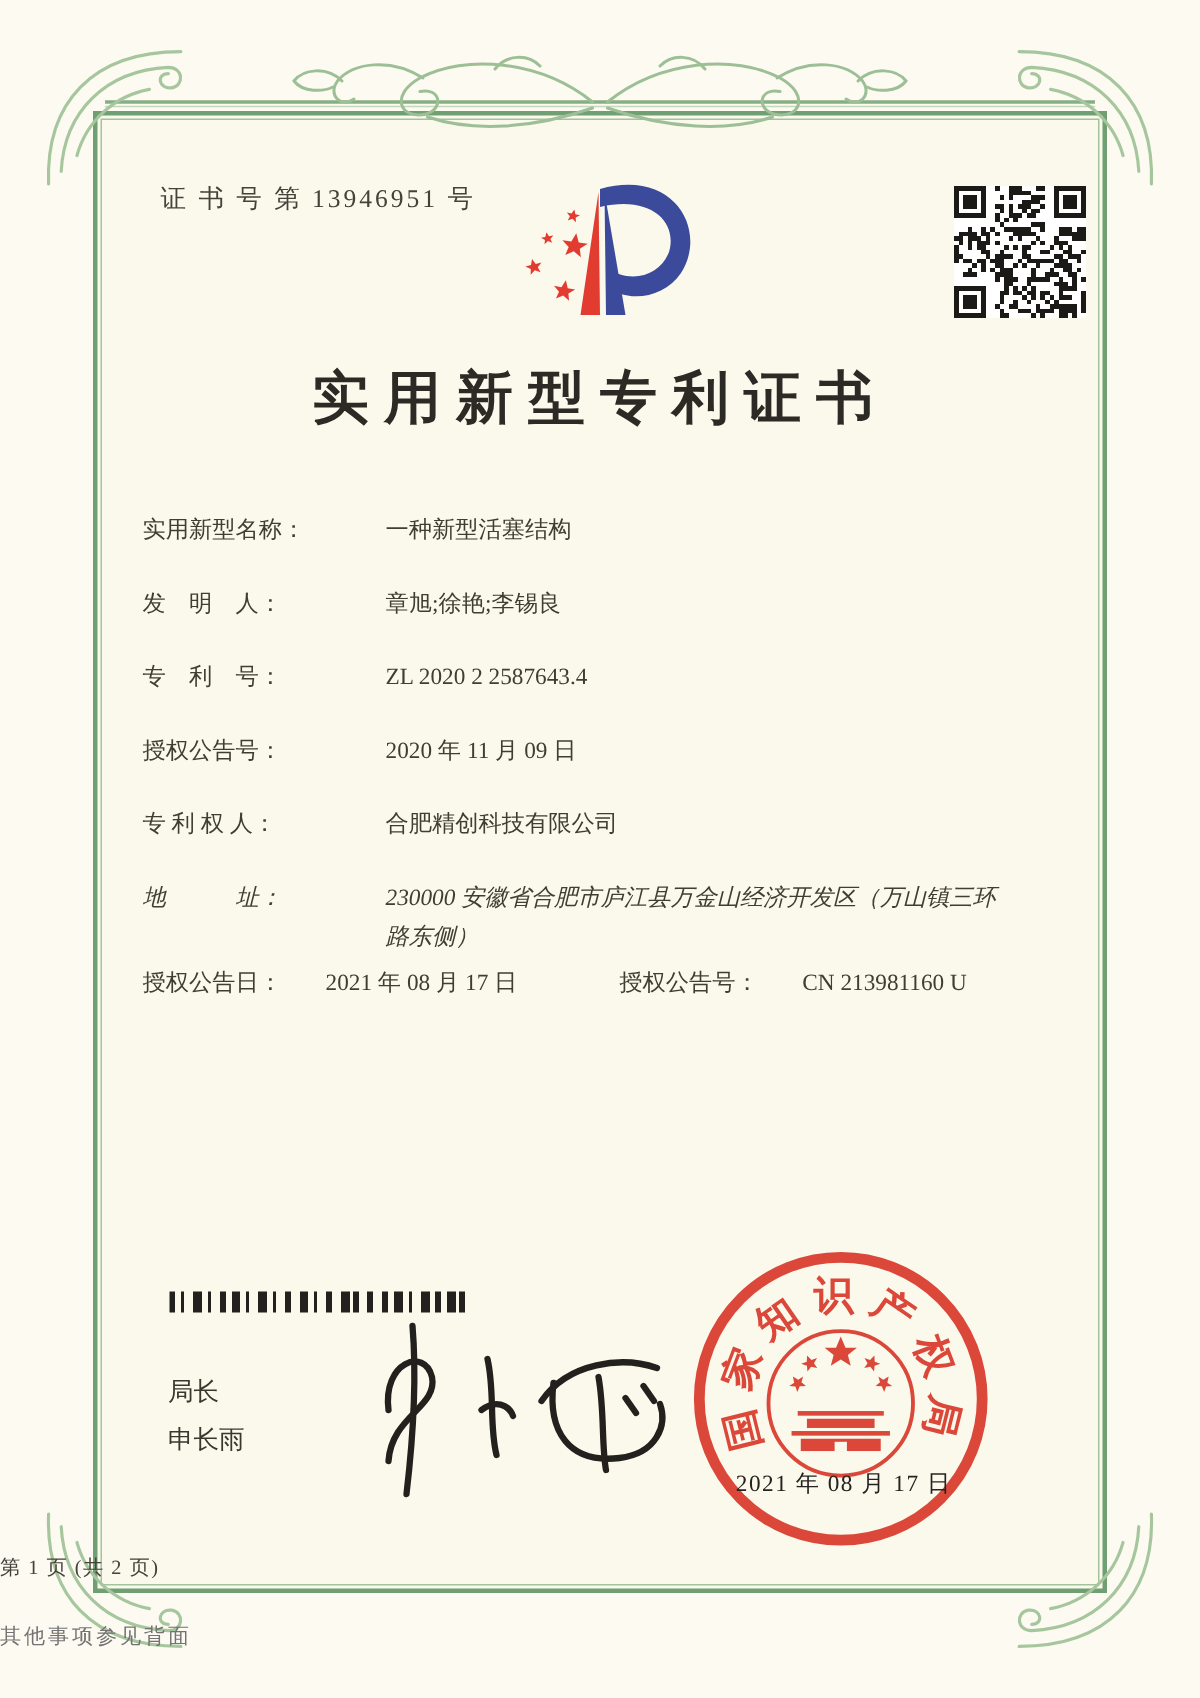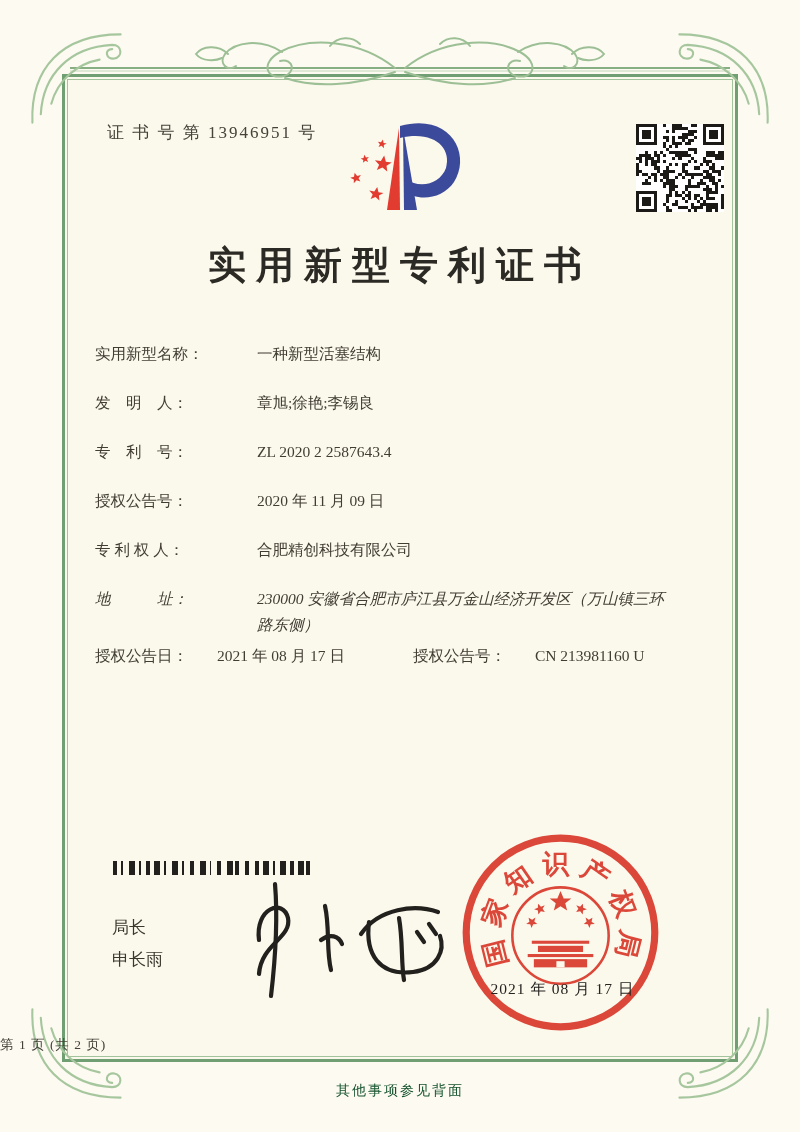--- a/index.html
+++ b/index.html
@@ -50,22 +50,22 @@
   .commissioner-title { position:absolute; left:112px; top:916px; font-size:17px; color:#3a372f;
         font-family:Liberation Mono, monospace; }
   .commissioner-name  { position:absolute; left:112px; top:948px; font-size:17px; color:#3a372f;
         font-family:Liberation Mono, monospace; }
   .signature { position:absolute; left:233px; top:878px; width:220px; height:122px; }
   .seal { position:absolute; left:458px; top:830px; width:205px; height:205px; opacity:.93; }
   .seal-date { position:absolute; left:480px; top:979px; width:165px; text-align:center;
                font-size:15.5px; color:#25231f; letter-spacing:1px; }
   .page-indicator { position:absolute; left:0; right:0; top:1036px; text-align:left;
                     font-size:13.5px; color:#45413a; letter-spacing:1px; }
-  .back-note { position:absolute; left:0; right:0; top:1082px; text-align:center;
-               font-size:14px; color:#14532d; letter-spacing:2px; }
+  .back-note { position:absolute; left:0; right:0; top:1082px; text-align:left;
+               font-size:14px; color:#737373; letter-spacing:2px; }
 </style>
 </head>
 <body>
 
 <div class="page">
 
   <div class="frame">
     <div class="frame-inner"></div>
   </div>
 

